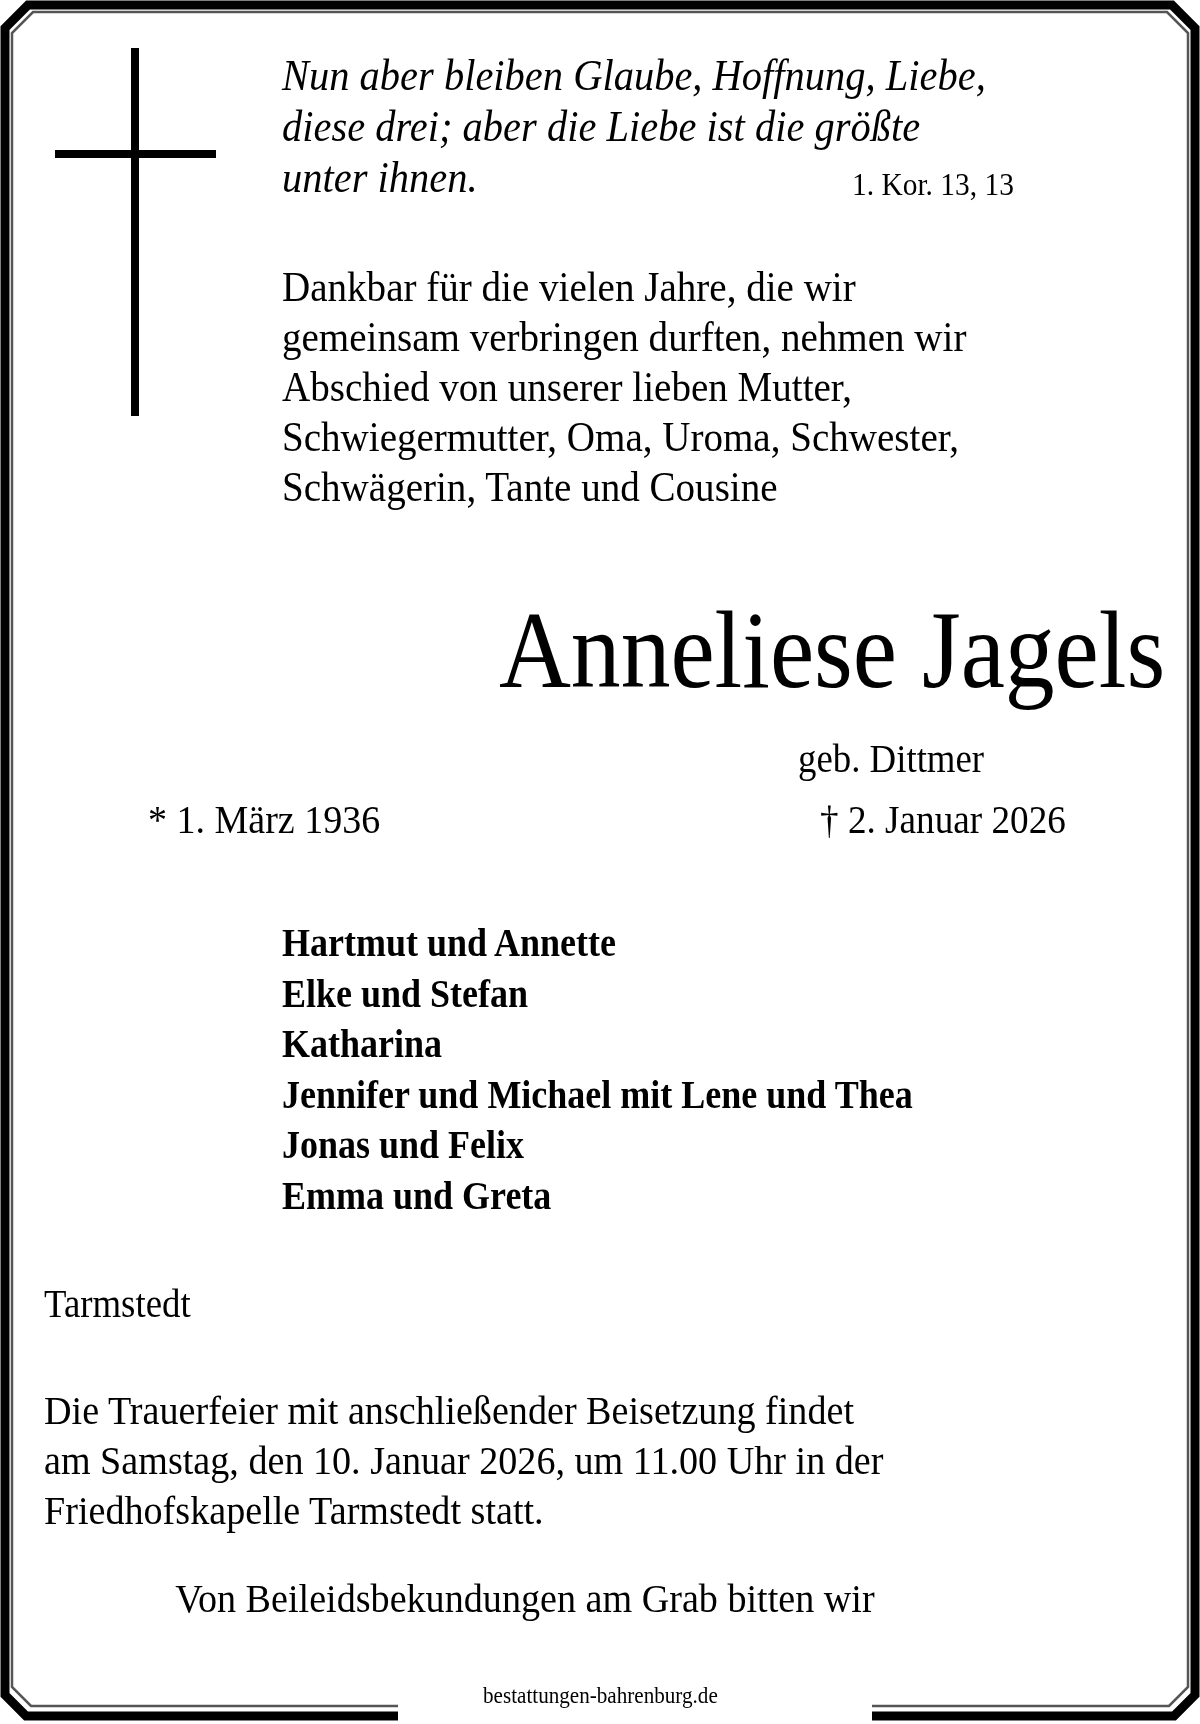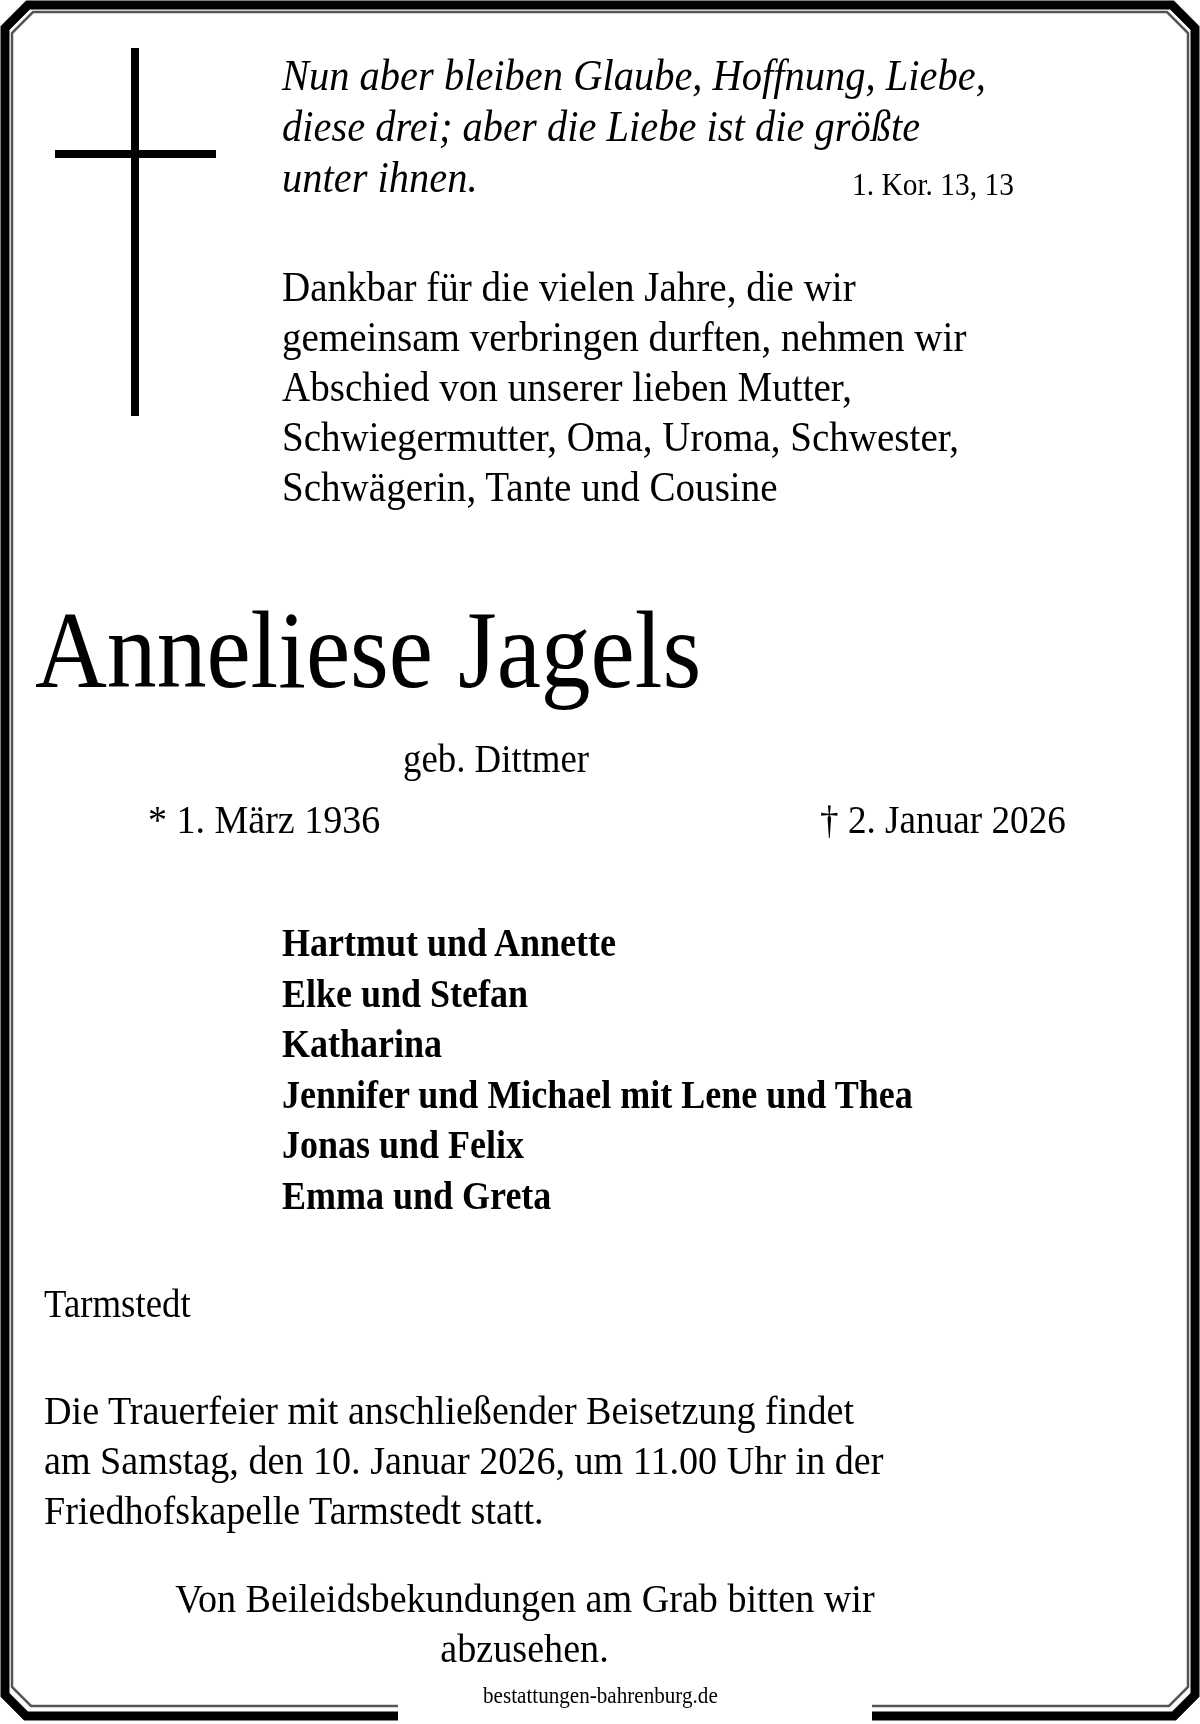--- a/index.html
+++ b/index.html
@@ -3,23 +3,23 @@
 <meta charset="utf-8">
 <style>
   html, body { margin: 0; padding: 0; background: #ffffff; }
   body { width: 1200px; height: 1724px; position: relative; overflow: hidden; font-family: "Liberation Serif", "DejaVu Serif", serif; color: #000; }
   .frame { position: absolute; left: 0; top: 0; width: 1200px; height: 1724px; }
   .cross-v { position: absolute; left: 131px; top: 48px; width: 8px; height: 368px; background: #000; }
   .cross-h { position: absolute; left: 55px; top: 150px; width: 161px; height: 8px; background: #000; }
   .verse { position: absolute; left: 282px; top: 50px; width: 880px; font-style: italic; font-size: 44px; line-height: 51px; transform: scaleX(0.92); transform-origin: left top; }
   .verse-ref { position: absolute; left: 852px; top: 164px; font-size: 32px; line-height: 40px; transform: scaleX(0.92); transform-origin: left top; }
   .intro { position: absolute; left: 282px; top: 262px; width: 900px; font-size: 42px; line-height: 50px; transform: scaleX(0.93); transform-origin: left top; }
-  .name { position: absolute; left: 0; width: 1200px; top: 590px; text-align: left; font-size: 110px; line-height: 120px; }
+  .name { position: absolute; left: 0; width: 1200px; top: 590px; text-align: right; font-size: 110px; line-height: 120px; }
   .name span { display: inline-block; transform: scaleX(0.905); }
-  .birthname { position: absolute; left: 0; width: 992px; top: 735px; text-align: center; font-size: 40px; line-height: 48px; }
+  .birthname { position: absolute; left: 0; width: 992px; top: 735px; text-align: right; font-size: 40px; line-height: 48px; }
   .birthname span { display: inline-block; transform: scaleX(0.92); }
   .born { position: absolute; left: 148px; top: 796px; font-size: 40px; line-height: 48px; transform: scaleX(0.95); transform-origin: left top; }
   .died { position: absolute; left: 820px; top: 796px; font-size: 40px; line-height: 48px; transform: scaleX(0.93); transform-origin: left top; }
   .family { position: absolute; left: 282px; top: 918px; font-weight: bold; font-size: 40px; line-height: 50.5px; transform: scaleX(0.9); transform-origin: left top; }
   .family div { white-space: nowrap; }
   .place { position: absolute; left: 44px; top: 1280px; font-size: 40px; line-height: 48px; transform: scaleX(0.92); transform-origin: left top; }
   .ceremony { position: absolute; left: 44px; top: 1385px; font-size: 41px; line-height: 50px; transform: scaleX(0.93); transform-origin: left top; white-space: nowrap; }
   .condolence { position: absolute; left: 0; width: 1049px; top: 1573px; text-align: center; font-size: 41px; line-height: 50px; }
   .condolence span { display: inline-block; transform: scaleX(0.93); }
   .website { position: absolute; left: 0; width: 1200px; top: 1673px; text-align: center; font-size: 24px; line-height: 44px; }
@@ -76,18 +76,17 @@
 <div class="place">Tarmstedt</div>
 
 <div class="ceremony">
   <div>Die Trauerfeier mit anschließender Beisetzung findet</div>
   <div>am Samstag, den 10. Januar 2026, um 11.00 Uhr in der</div>
   <div>Friedhofskapelle Tarmstedt statt.</div>
 </div>
 
 <div class="condolence">
   <div><span>Von Beileidsbekundungen am Grab bitten wir</span></div>
-  <div><span>abzusehen.</span></div>
 </div>
 
 <div class="website">
   <span>bestattungen-bahrenburg.de</span>
 </div>
 
 </body></html>

